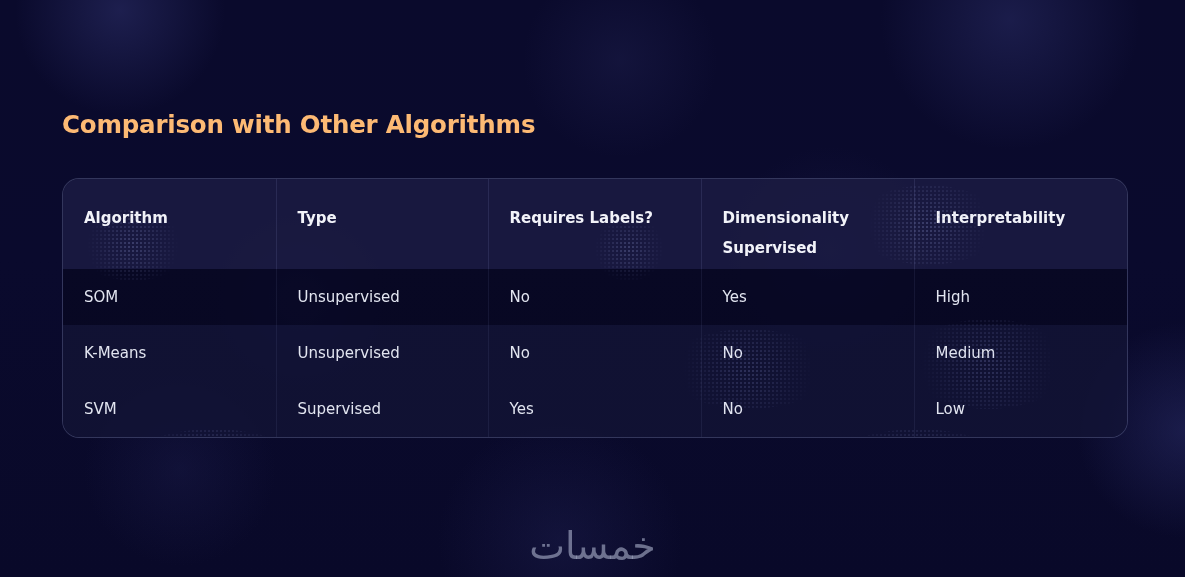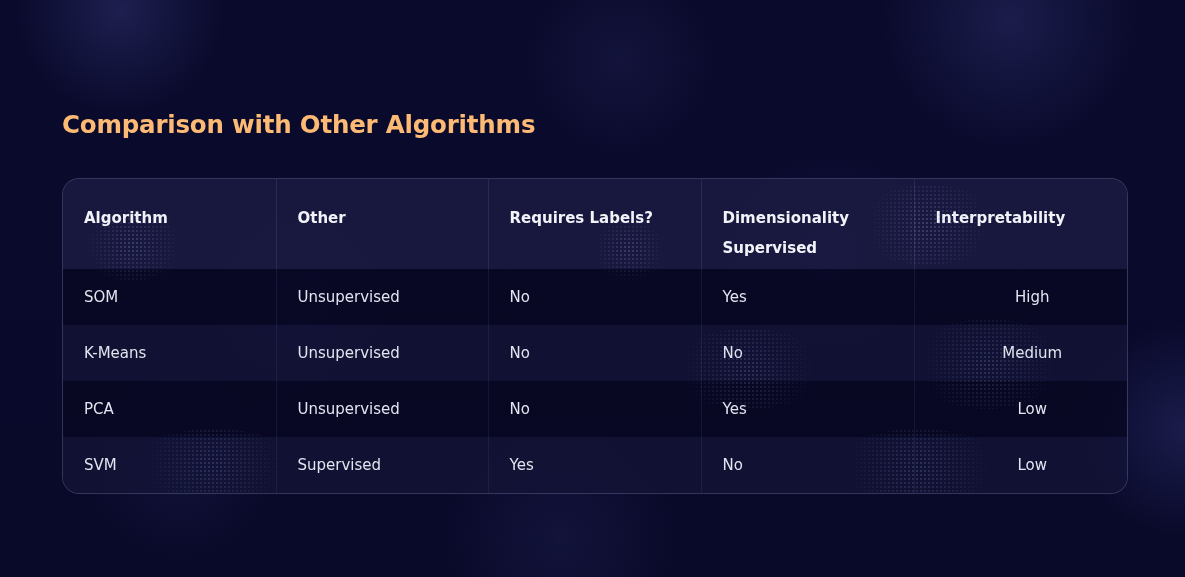--- a/index.html
+++ b/index.html
@@ -101,21 +101,21 @@
   tbody td {
     text-align:left;
     padding:0 0 0 21px;
     height:56px;
     font-size:15px;
     font-weight:400;
     color:#e2e5f0;
     border-right:1px solid rgba(128,136,188,0.11);
     white-space:nowrap;
   }
-  tbody td:last-child { border-right:none;text-align:center; }
+  tbody td:last-child { border-right:none; }
 
   tbody tr.odd  { background:rgba(7,7,33,0.70); }
   tbody tr.even { background:rgba(20,21,56,0.70); }
 
   
   .hdr-glow {
     position:absolute;
     border-radius:50%;
     pointer-events:none;
     background-image:radial-gradient(rgba(150,158,220,0.30) 0.7px, transparent 0.8px);
@@ -184,53 +184,47 @@
       <colgroup>
         <col class="c-alg">
           <col class="c-type">
           <col class="c-lab">
           <col class="c-dim">
           <col class="c-int">
       </colgroup>
       <thead>
         <tr>
           <th>Algorithm</th>
-          <th>Other</th>
+          <th>Type</th>
           <th>Requires Labels?</th>
           <th>Dimensionality Supervised</th>
           <th>Interpretability</th>
         </tr>
       </thead>
       <tbody>
         <tr class="odd">
           <td>SOM</td>
           <td>Unsupervised</td>
           <td>No</td>
           <td>Yes</td>
           <td>High</td>
         </tr>
         <tr class="even">
           <td>K-Means</td>
           <td>Unsupervised</td>
           <td>No</td>
           <td>No</td>
           <td>Medium</td>
         </tr>
-        <tr class="odd">
-          <td>PCA</td>
-          <td>Unsupervised</td>
-          <td>No</td>
-          <td>Yes</td>
-          <td>Low</td>
-        </tr>
         <tr class="even">
           <td>SVM</td>
           <td>Supervised</td>
           <td>Yes</td>
           <td>No</td>
           <td>Low</td>
         </tr>
       </tbody>
     </table>
   </div>
 
+  <div id="watermark">خمسات</div>
 
 </div>
 
 </body></html>

